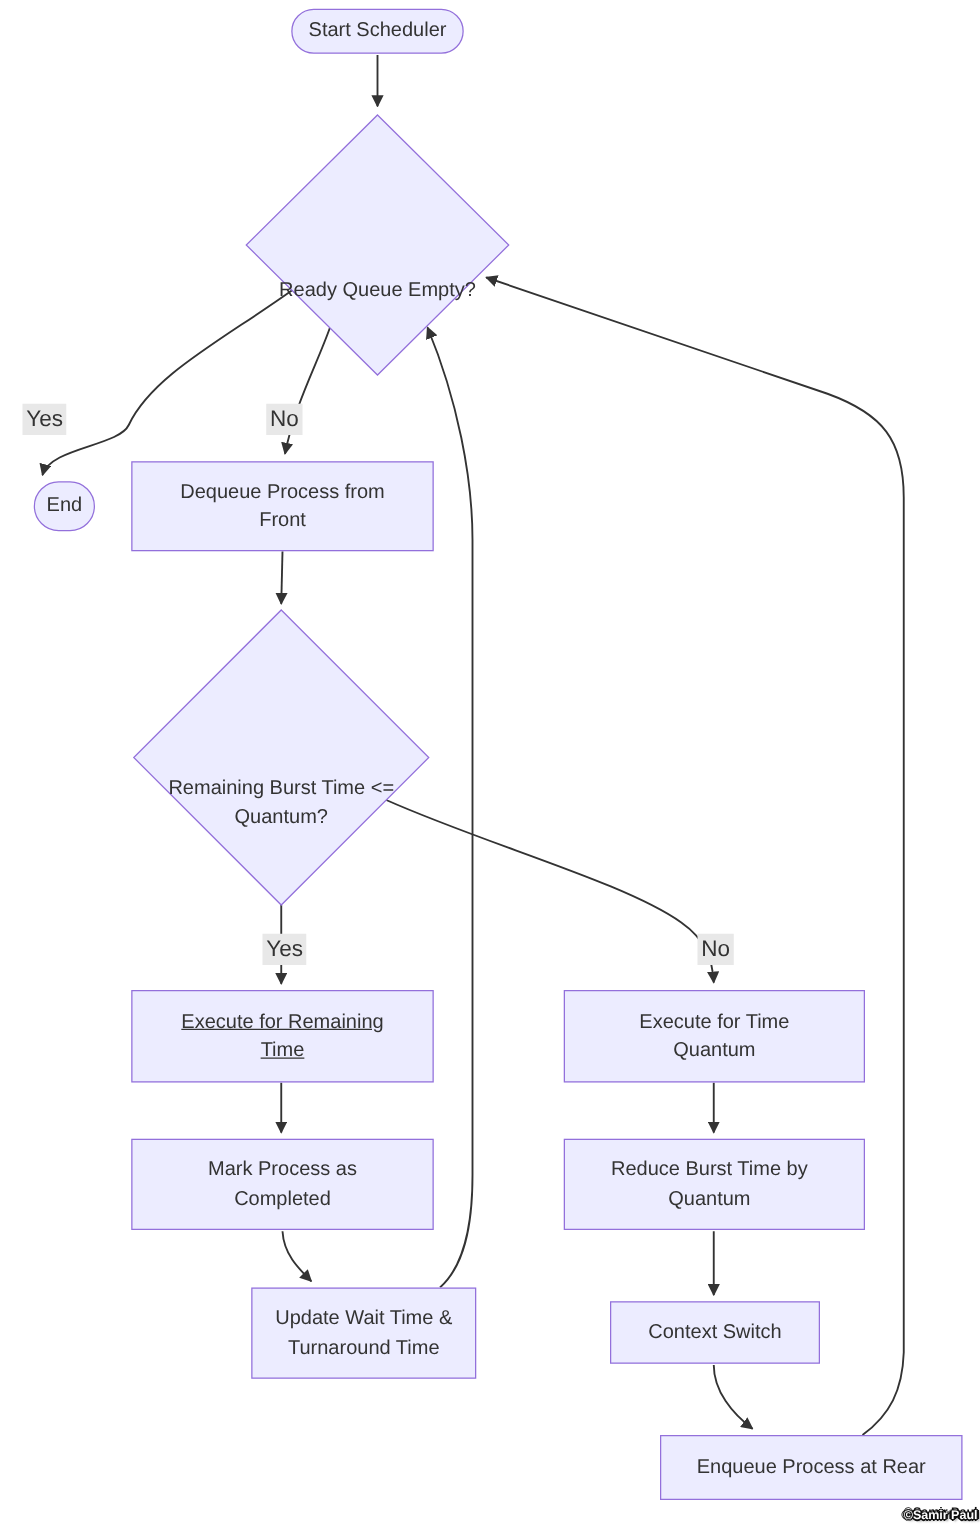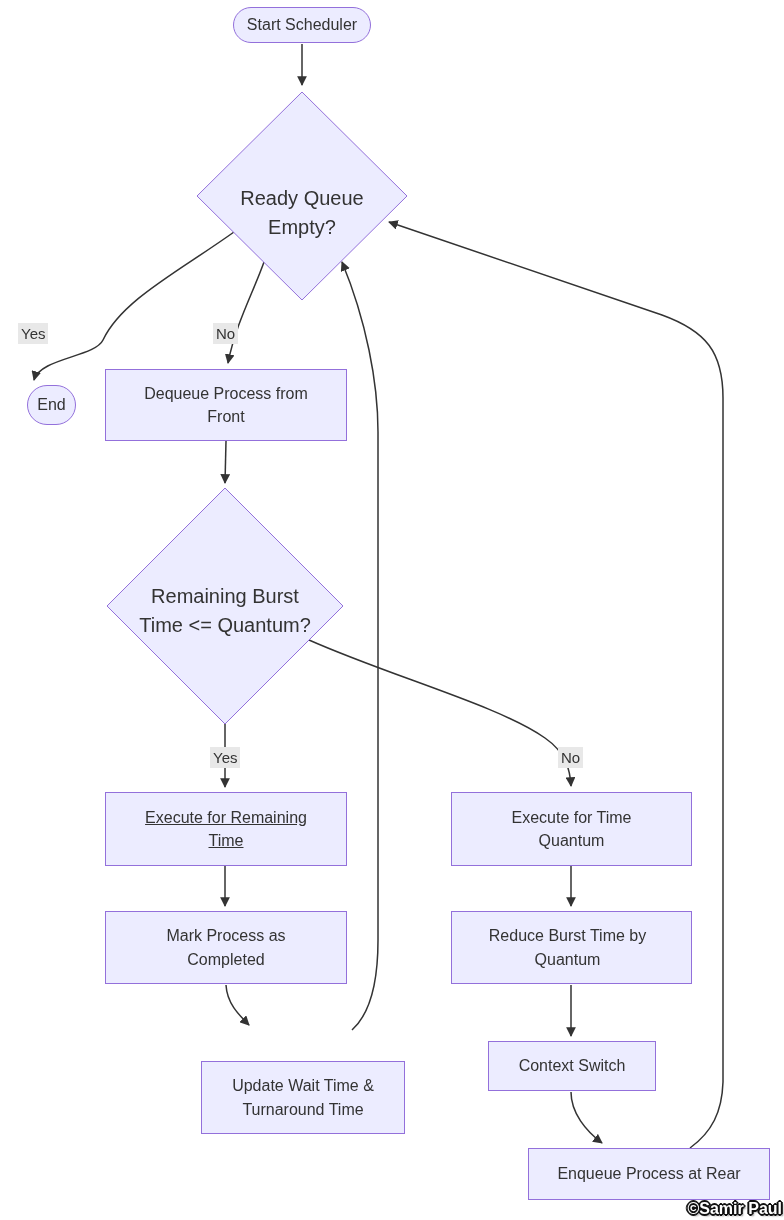--- a/index.html
+++ b/index.html
@@ -27,38 +27,39 @@
   }
   .stadium{border-radius:20px;}
   .rect{padding:0 25px;}
   .diamond-label{
     position:absolute;
     box-sizing:border-box;
     display:flex;
     align-items:center;
     justify-content:center;
     text-align:center;
-    font-size:20px;
+    font-size:16px;
     line-height:1.45;
     color:#333333;
     background:transparent;
+    margin-top:37px;
   }
   .edge-label{
     position:absolute;
     background:#e8e8e8;
     color:#333333;
-    font-size:15px;
+    font-size:18px;
     line-height:1.4;
     padding:0 3px;
   }
   .watermark{
     position:absolute;
     right:2px;
     bottom:2px;
-    font-size:16px;
+    font-size:10px;
     font-weight:bold;
     color:#ffffff;
     letter-spacing:0px;
     text-shadow:
       -1px -1px 0 #111, 1px -1px 0 #111, -1px 1px 0 #111, 1px 1px 0 #111,
       -2px 0 0 #111, 2px 0 0 #111, 0 -2px 0 #111, 0 2px 0 #111,
       2px 2px 2px #777;
   }
 </style>
 </head>
@@ -114,21 +115,21 @@
   </div>
 
   <div class="node rect" style="left:105px;top:792px;width:242px;height:74px;text-decoration:underline;">
     <span>Execute for Remaining Time</span>
   </div>
 
   <div class="node rect" style="left:105px;top:911px;width:242px;height:73px;">
     <span>Mark Process as Completed</span>
   </div>
 
-  <div class="node rect" style="left:201px;top:1061px;width:204px;height:73px;padding:0 12px;">
+  <div class="node rect" style="left:201px;top:1030px;width:180px;height:73px;padding:0 12px;">
     <span>Update Wait Time &amp; Turnaround Time</span>
   </div>
 
   <div class="node rect" style="left:451px;top:792px;width:241px;height:74px;">
     <span>Execute for Time Quantum</span>
   </div>
 
   <div class="node rect" style="left:451px;top:911px;width:241px;height:73px;padding-left:17px;">
     <span>Reduce Burst Time by Quantum</span>
   </div>

